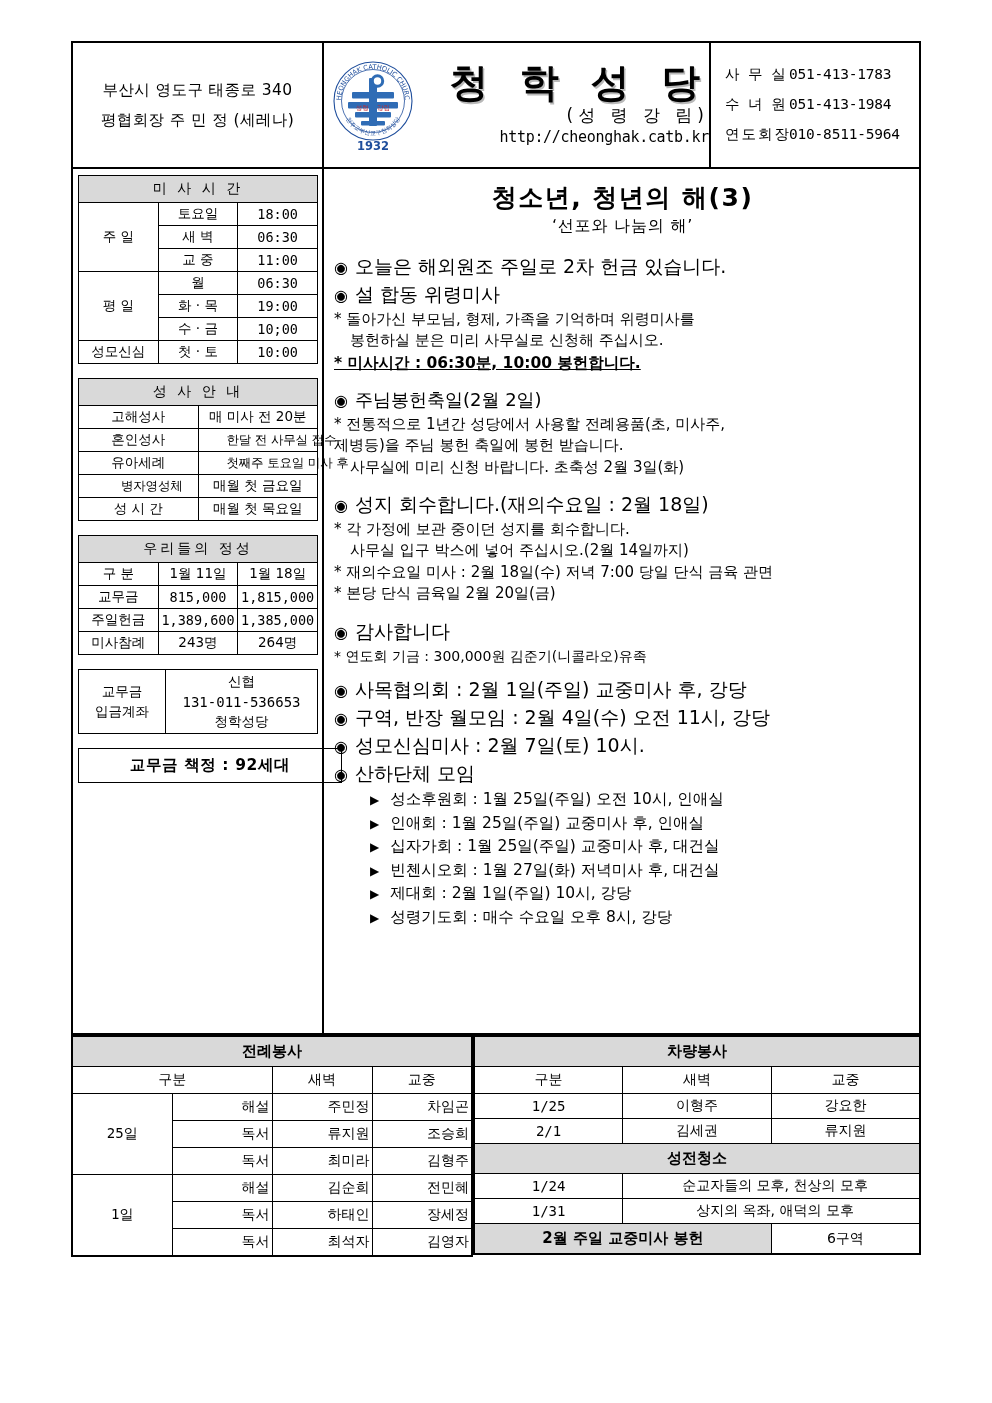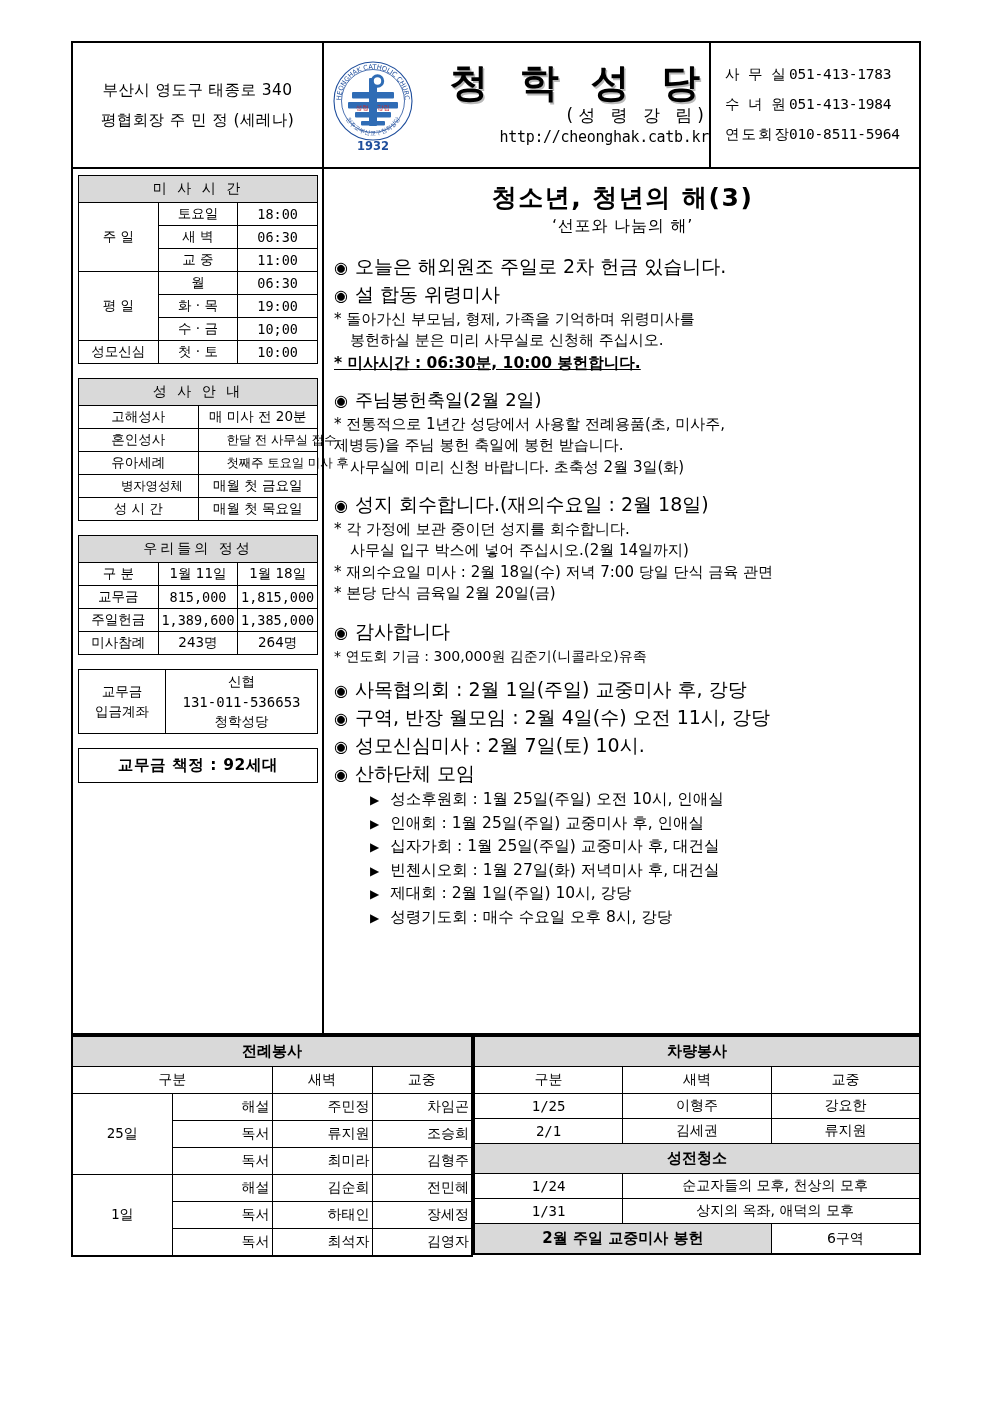--- a/index.html
+++ b/index.html
@@ -172,21 +172,21 @@
     font-size: 13.5px;
     padding: 3px 2px;
     line-height: 1.45;
   }
   .sb-acct .mono {
     font-family: "DejaVu Sans Mono", "Liberation Mono", monospace;
     font-size: 14px;
   }
   .sb-single {
     border: 1px solid #000;
-    width: 240px;
+    width: 264px;
     margin: 0 auto;
     text-align: center;
     font-size: 15.5px;
     font-weight: bold;
     padding: 6px 0;
     letter-spacing: 0.6px;
     box-sizing: border-box;
   }
 
   

